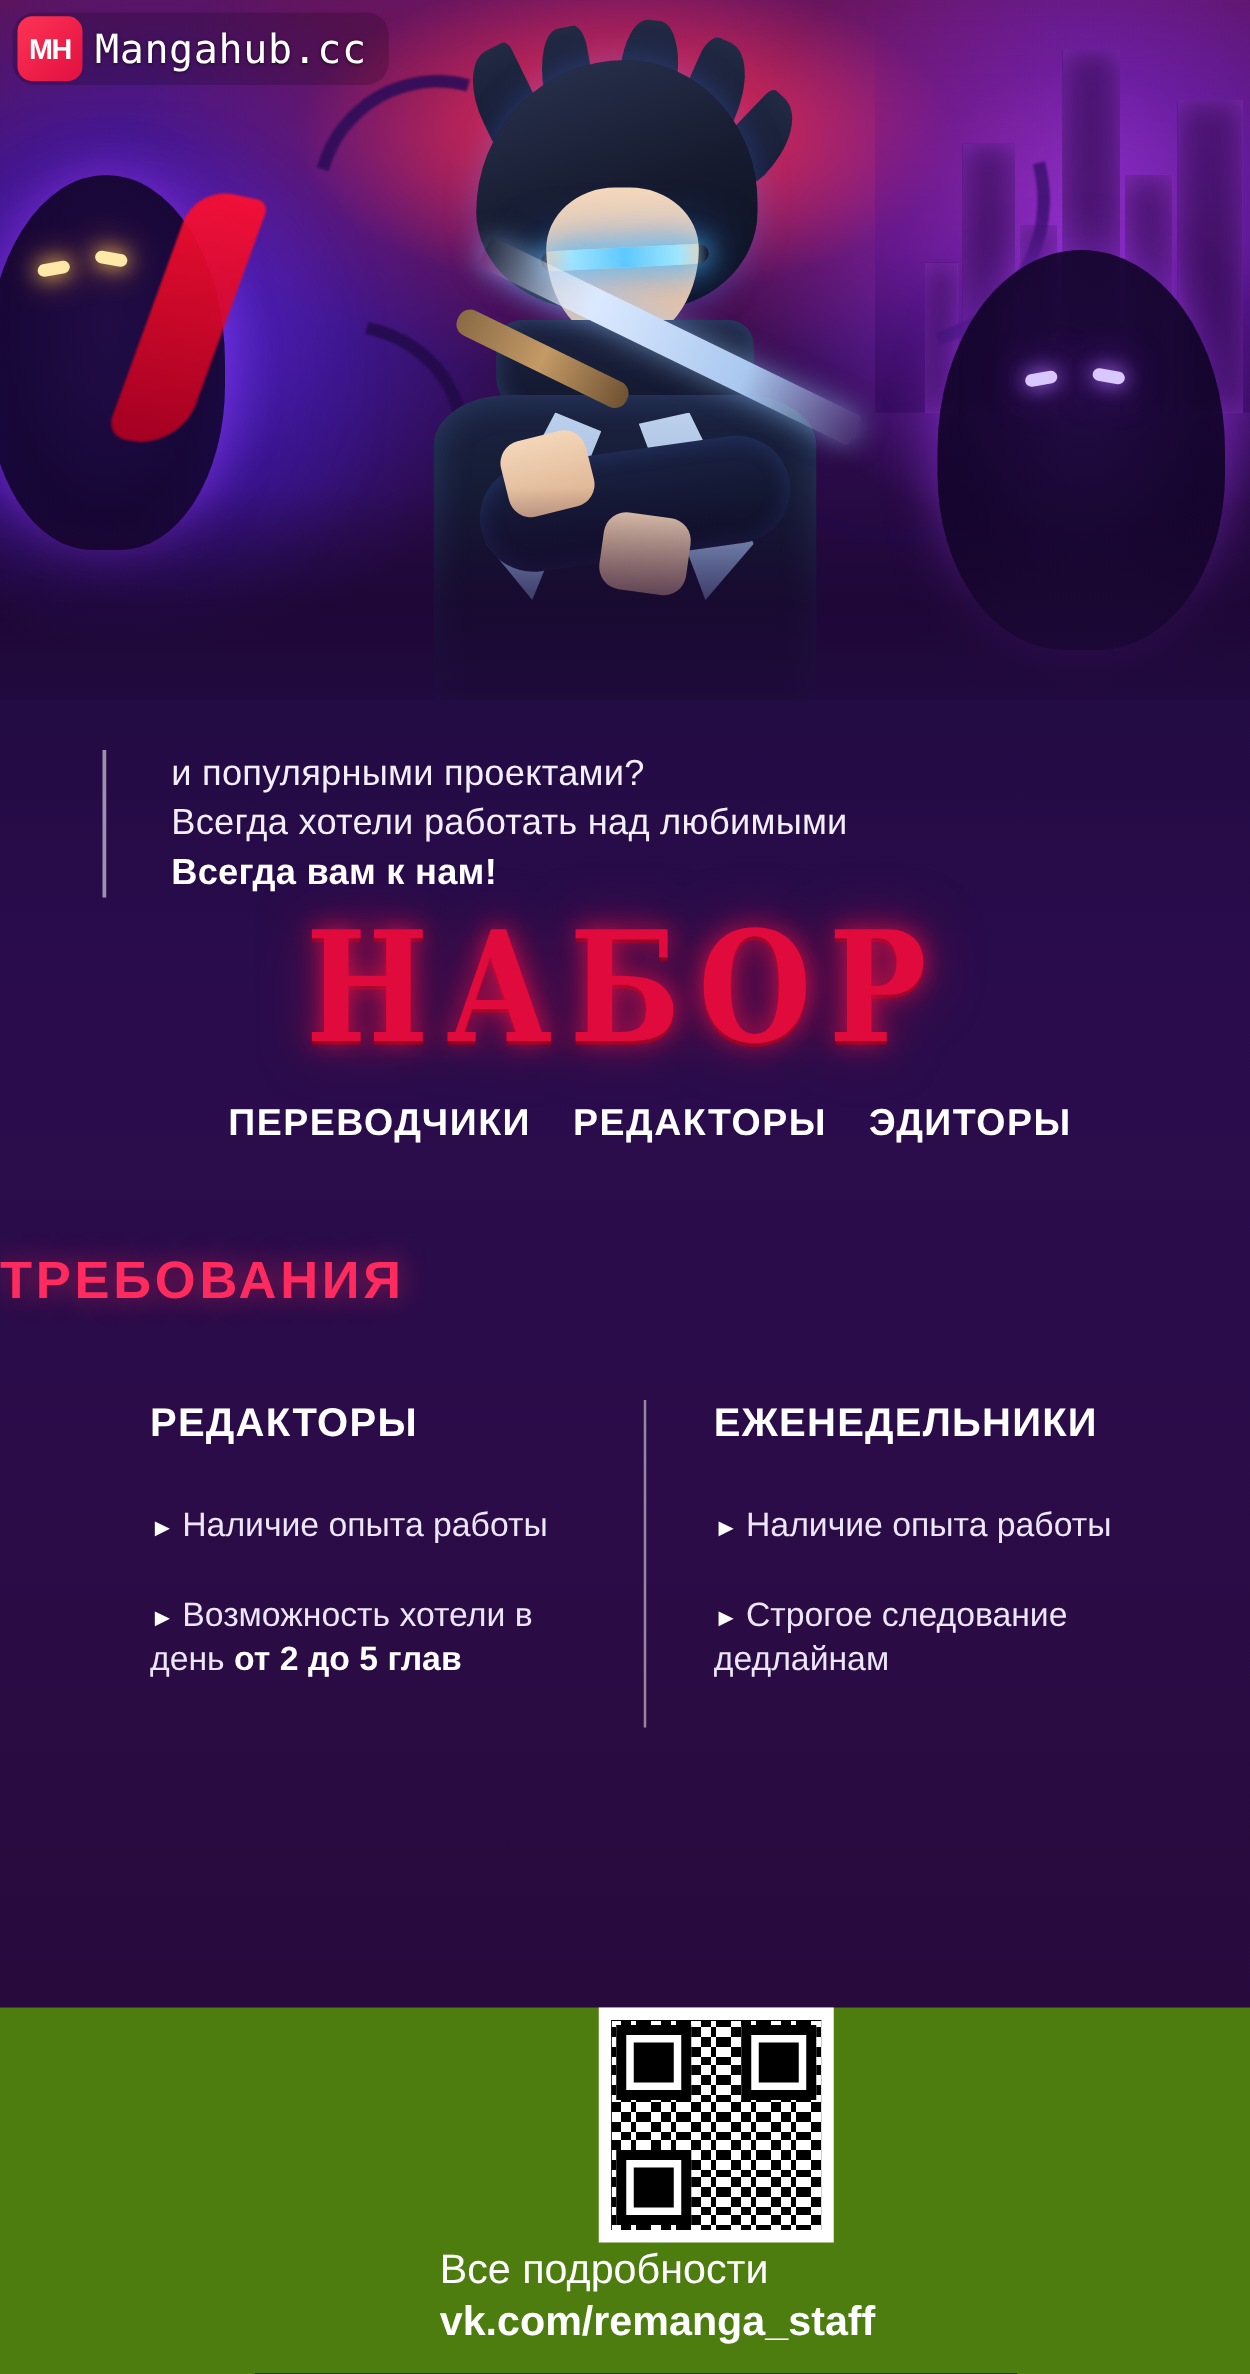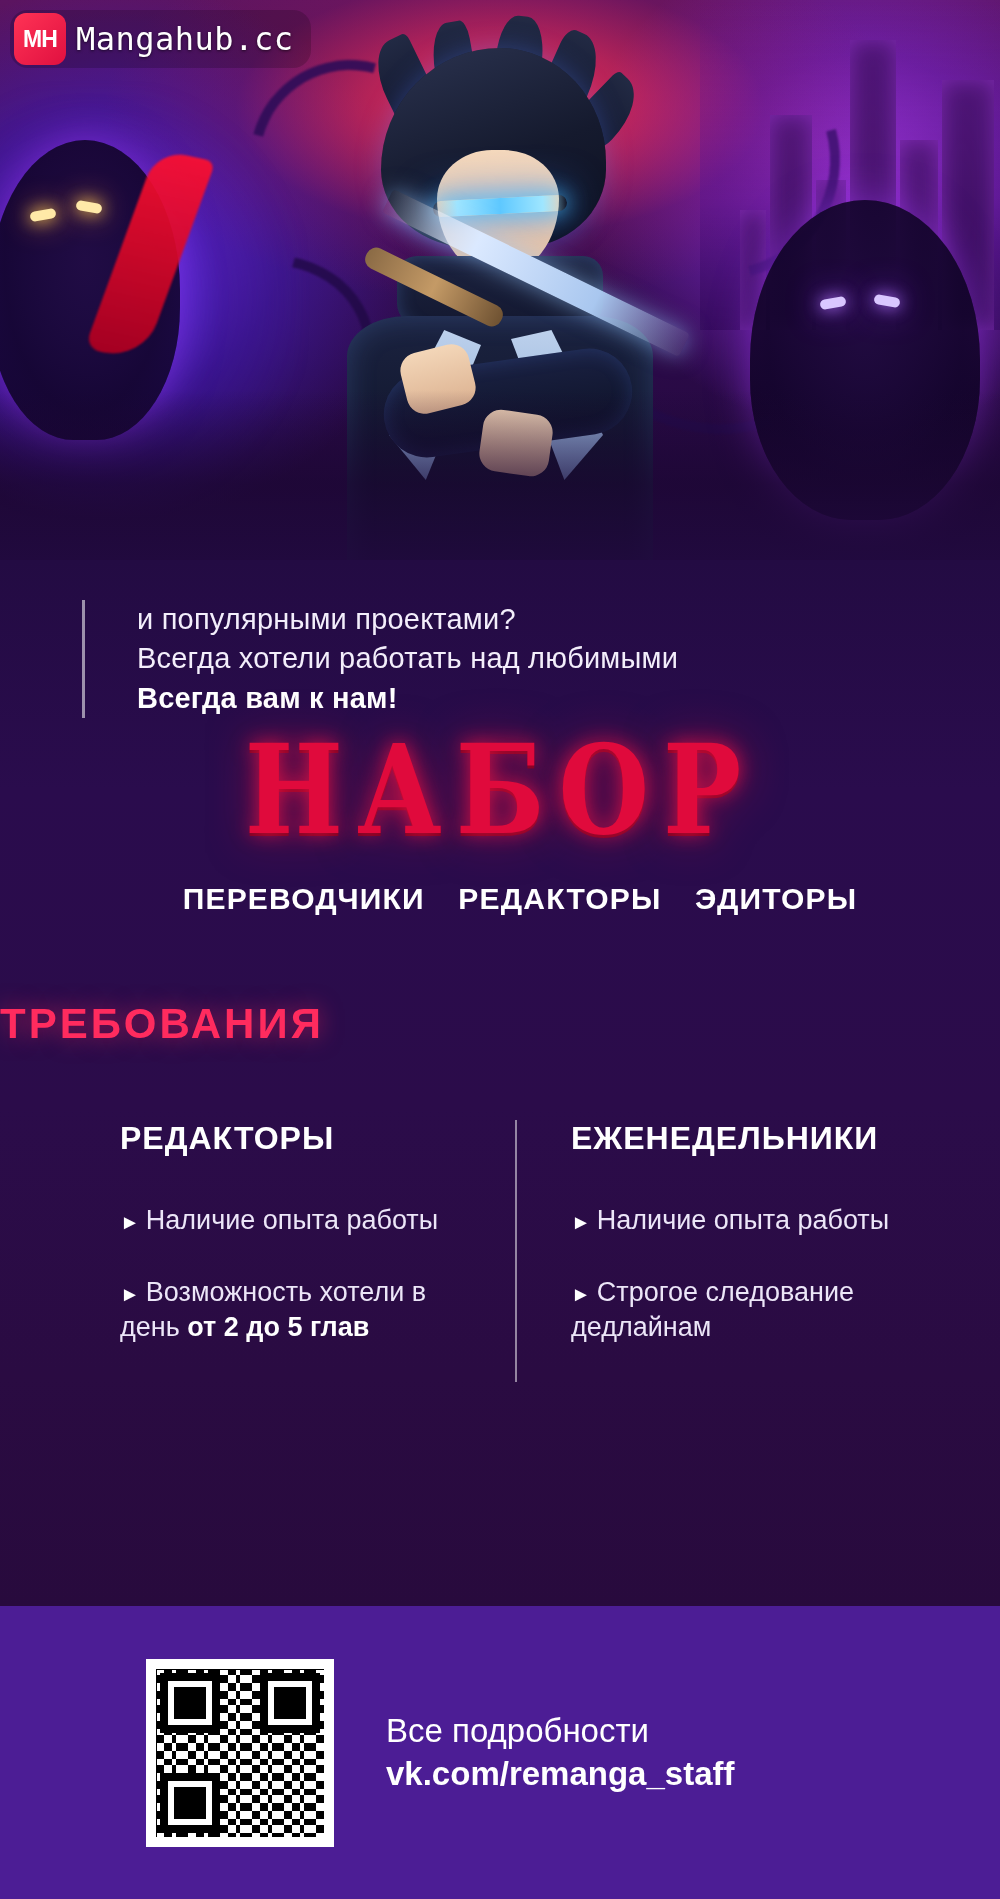--- a/index.html
+++ b/index.html
@@ -262,22 +262,22 @@
     line-height: 1.32;
     margin-bottom: 36px;
     margin-top: 15px;
   }
   .bullet .mark { color:#ffffff; margin-right: 6px; font-size: 20px; }
   .bullet b { color:#ffffff; }
 
   
   .footer {
     position:absolute; left:0; top: 1606px; width: 1000px; height: 293px;
-    background: #4c1d95;
-    display:flex; align-items:center;
+    background: #4d7c0f;
+    display:flex; align-items:center;flex-direction:column;
   }
   .qr {
     margin-left: 146px;
     width: 188px; height: 188px;
     background: #ffffff;
     padding: 10px;
     box-sizing: border-box;
   }
   .qr-inner {
     width: 100%; height: 100%;

